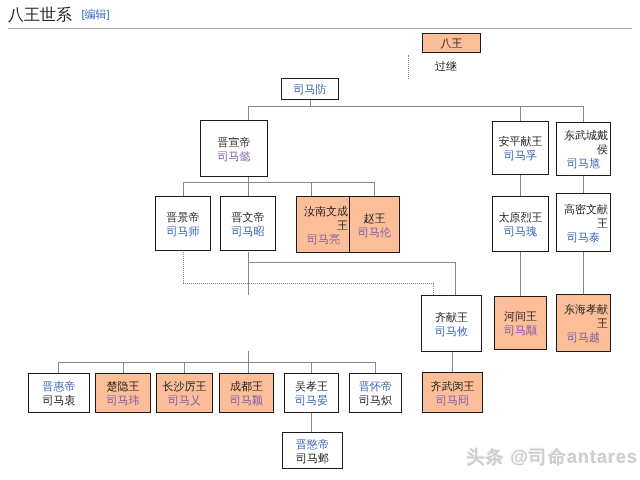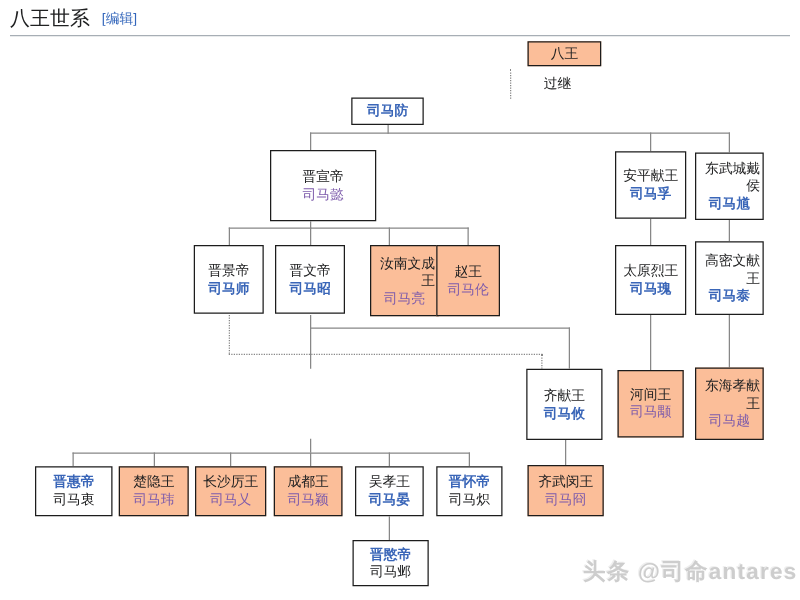--- a/index.html
+++ b/index.html
@@ -13,21 +13,21 @@
   .hdr .h-edit{font-size:11px;color:var(--edit_link,#3366bb);margin-left:5px;vertical-align:2px;cursor:pointer;}
   .hdr-rule{position:absolute;left:8px;top:28px;width:624px;height:0;border-top:1px solid var(--rule,#a7aeb5);}
   
   .node{
     position:absolute;box-sizing:border-box;border:1.5px solid var(--border,#1c1c1c);
     background:#fff;display:flex;flex-direction:column;align-items:center;justify-content:center;
     text-align:right;font-size:11px;line-height:14px;padding:1px 2px;z-index:2;
   }
   .fill-orange{background:var(--highlight,#FBBE99);}
   .t-plain{color:#202122;}
-  .t-link{color:var(--link,#3A66B8);cursor:pointer;font-weight:bold;}
+  .t-link{color:var(--link,#3A66B8);cursor:pointer;}
   .t-visited{color:var(--visited,#7D5BAB);cursor:pointer;}
   
   .ln{position:absolute;background:var(--line,#878787);z-index:1;}
   .dot-v{position:absolute;width:0;border-left:1px dotted var(--line,#878787);z-index:1;}
   .dot-h{position:absolute;height:0;border-top:1px dotted var(--line,#878787);z-index:1;}
   .lbl{position:absolute;font-size:11px;color:#202122;z-index:2;}
   
   .wm{
     position:absolute;right:2px;top:445px;font-size:18px;font-weight:700;letter-spacing:1px;
     color:var(--watermark,#cdcdcd);text-shadow:1px 1px 0 #ffffff,-1px -1px 0 #efefef;z-index:3;
@@ -85,21 +85,21 @@
   <div class="ln" style="left:311px;top:362px;width:1px;height:11px"></div>
   <div class="ln" style="left:375px;top:362px;width:1px;height:11px"></div>
 
   <div class="ln" style="left:452px;top:352px;width:1px;height:20px"></div>
   <div class="ln" style="left:311px;top:413px;width:1px;height:19px"></div>
 
   <div class="node" style="left:281px;top:78px;width:58px;height:22px">
     <span class="t-link">司马防</span>
   </div>
 
-  <div class="node" style="left:216px;top:120px;width:85px;height:57px">
+  <div class="node" style="left:200px;top:120px;width:68px;height:57px">
     <span class="t-plain">晋宣帝</span>
     <span class="t-visited">司马懿</span>
   </div>
   <div class="node" style="left:492px;top:121px;width:57px;height:54px">
     <span class="t-plain">安平献王</span>
     <span class="t-link">司马孚</span>
   </div>
   <div class="node" style="left:556px;top:122px;width:55px;height:54px">
     <span class="t-plain">东武城戴侯</span>
     <span class="t-link">司马馗</span>

